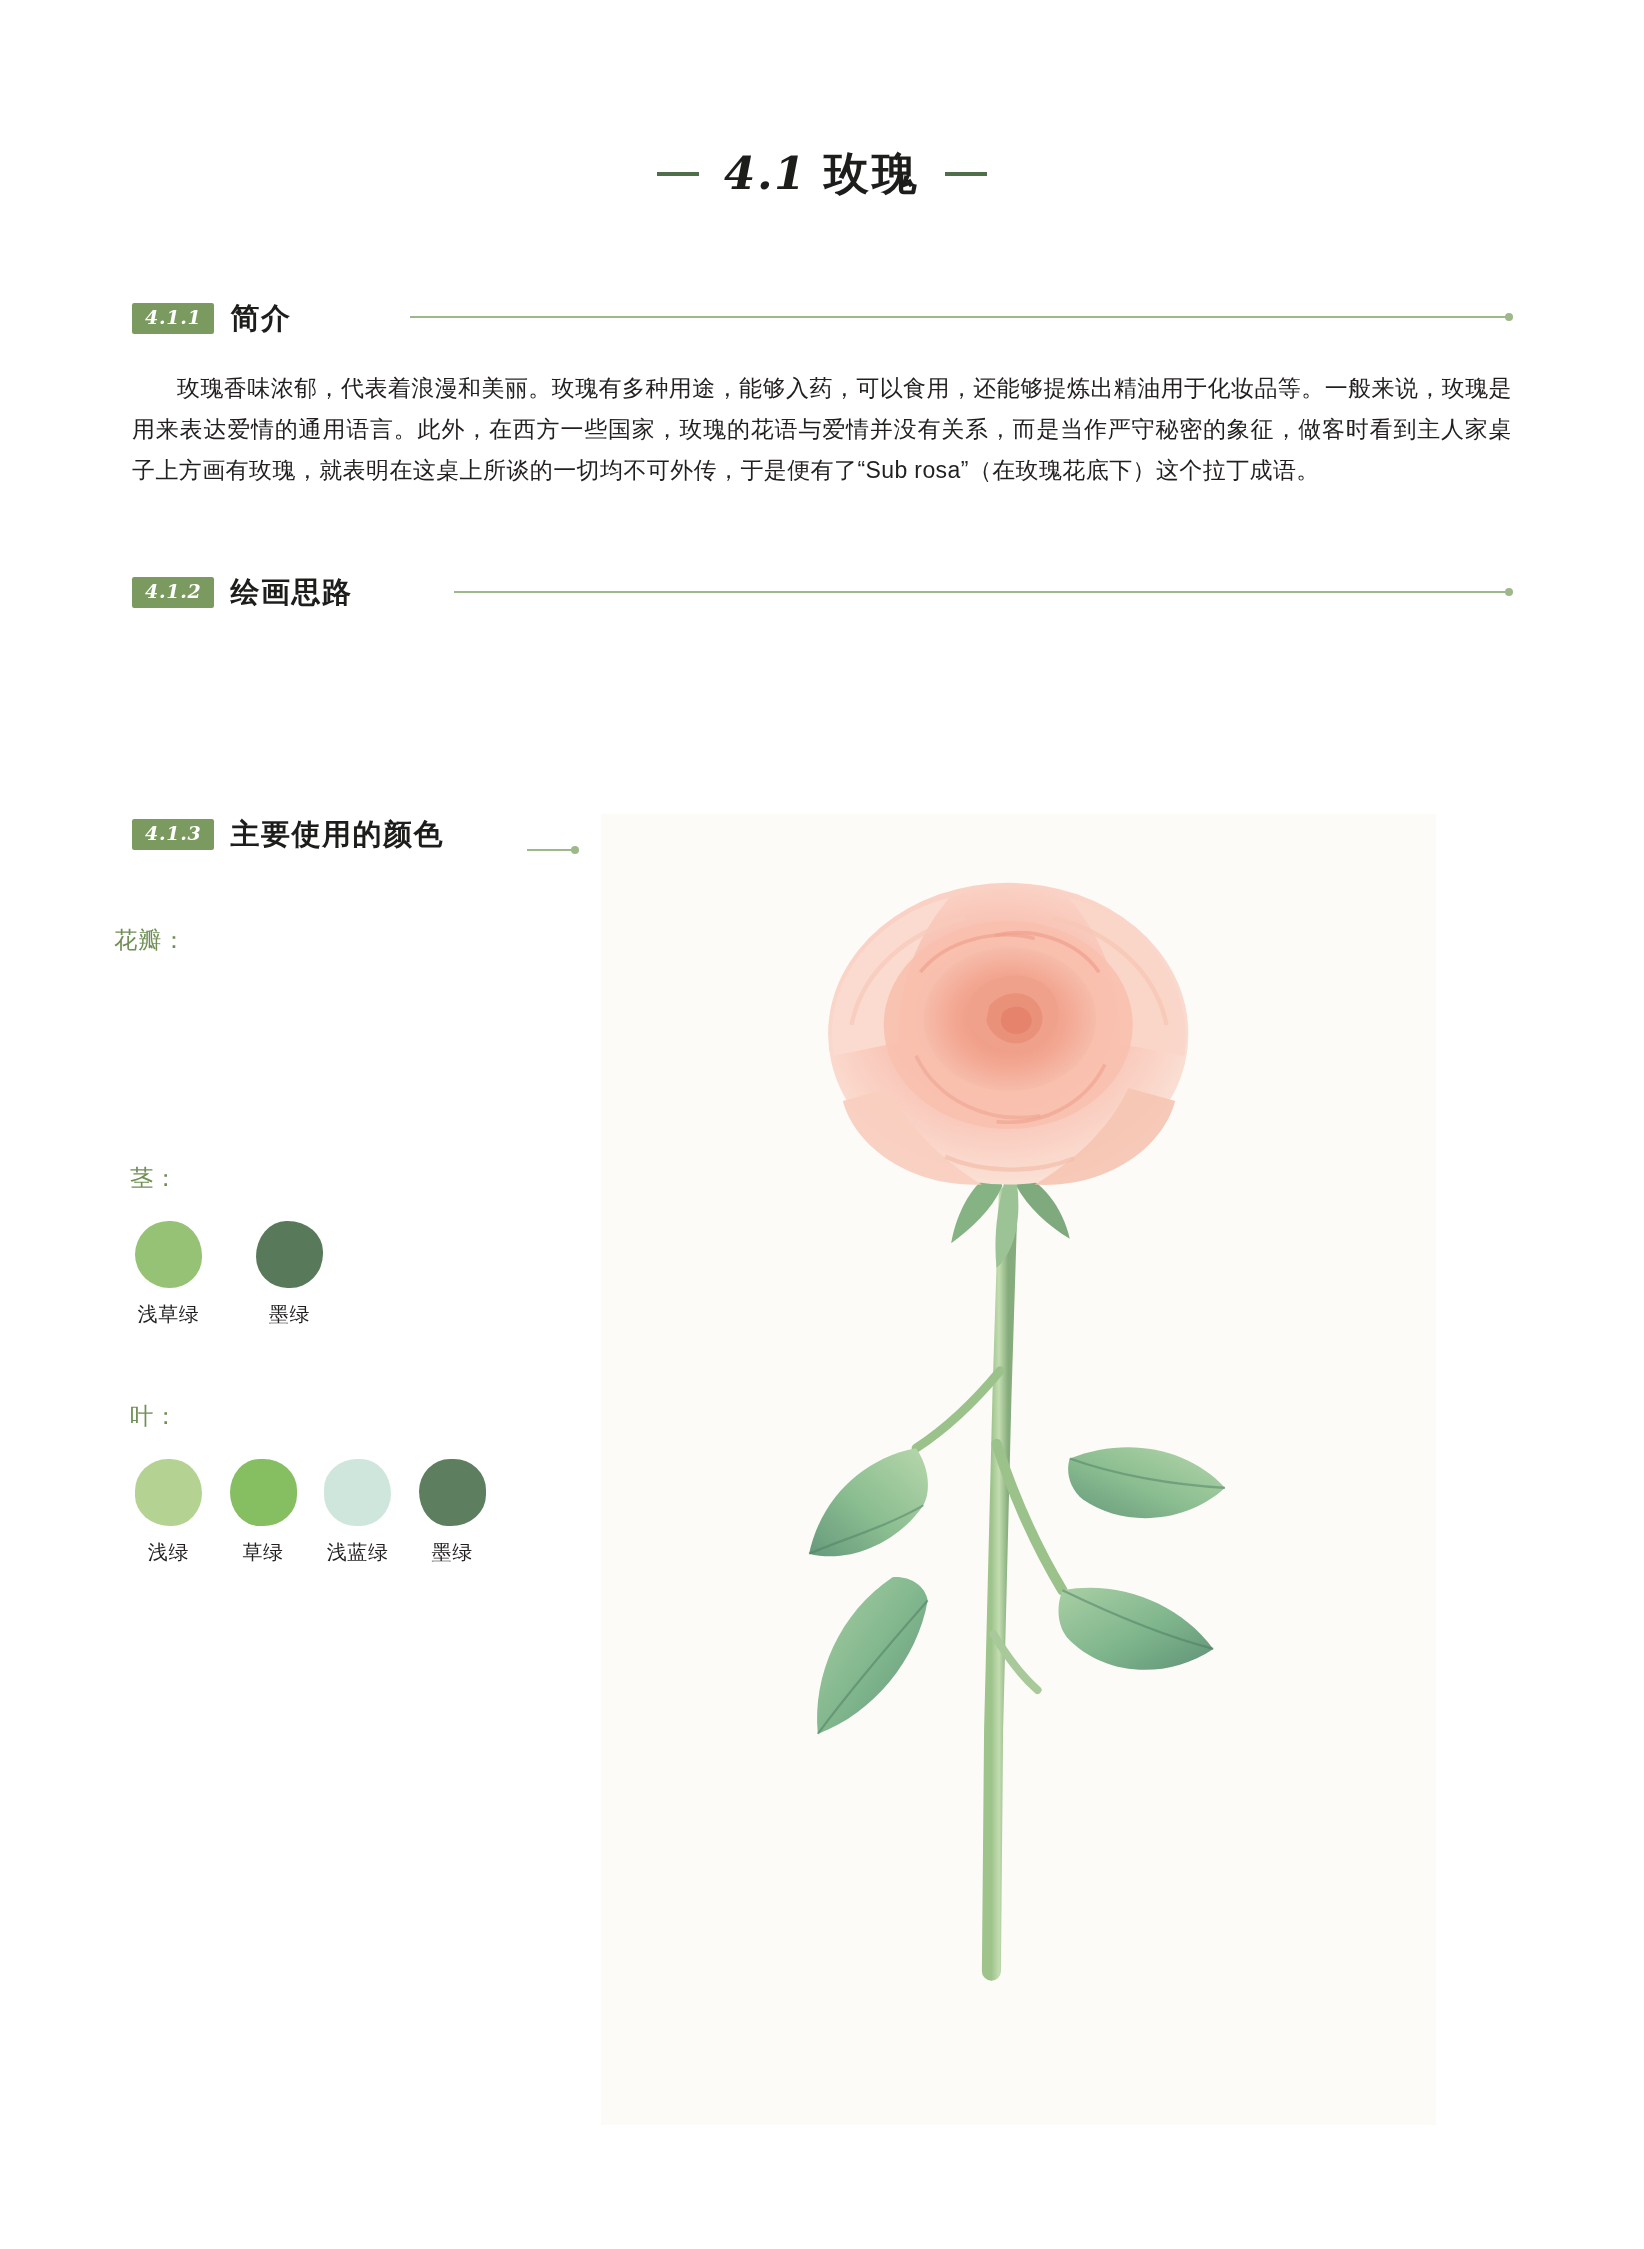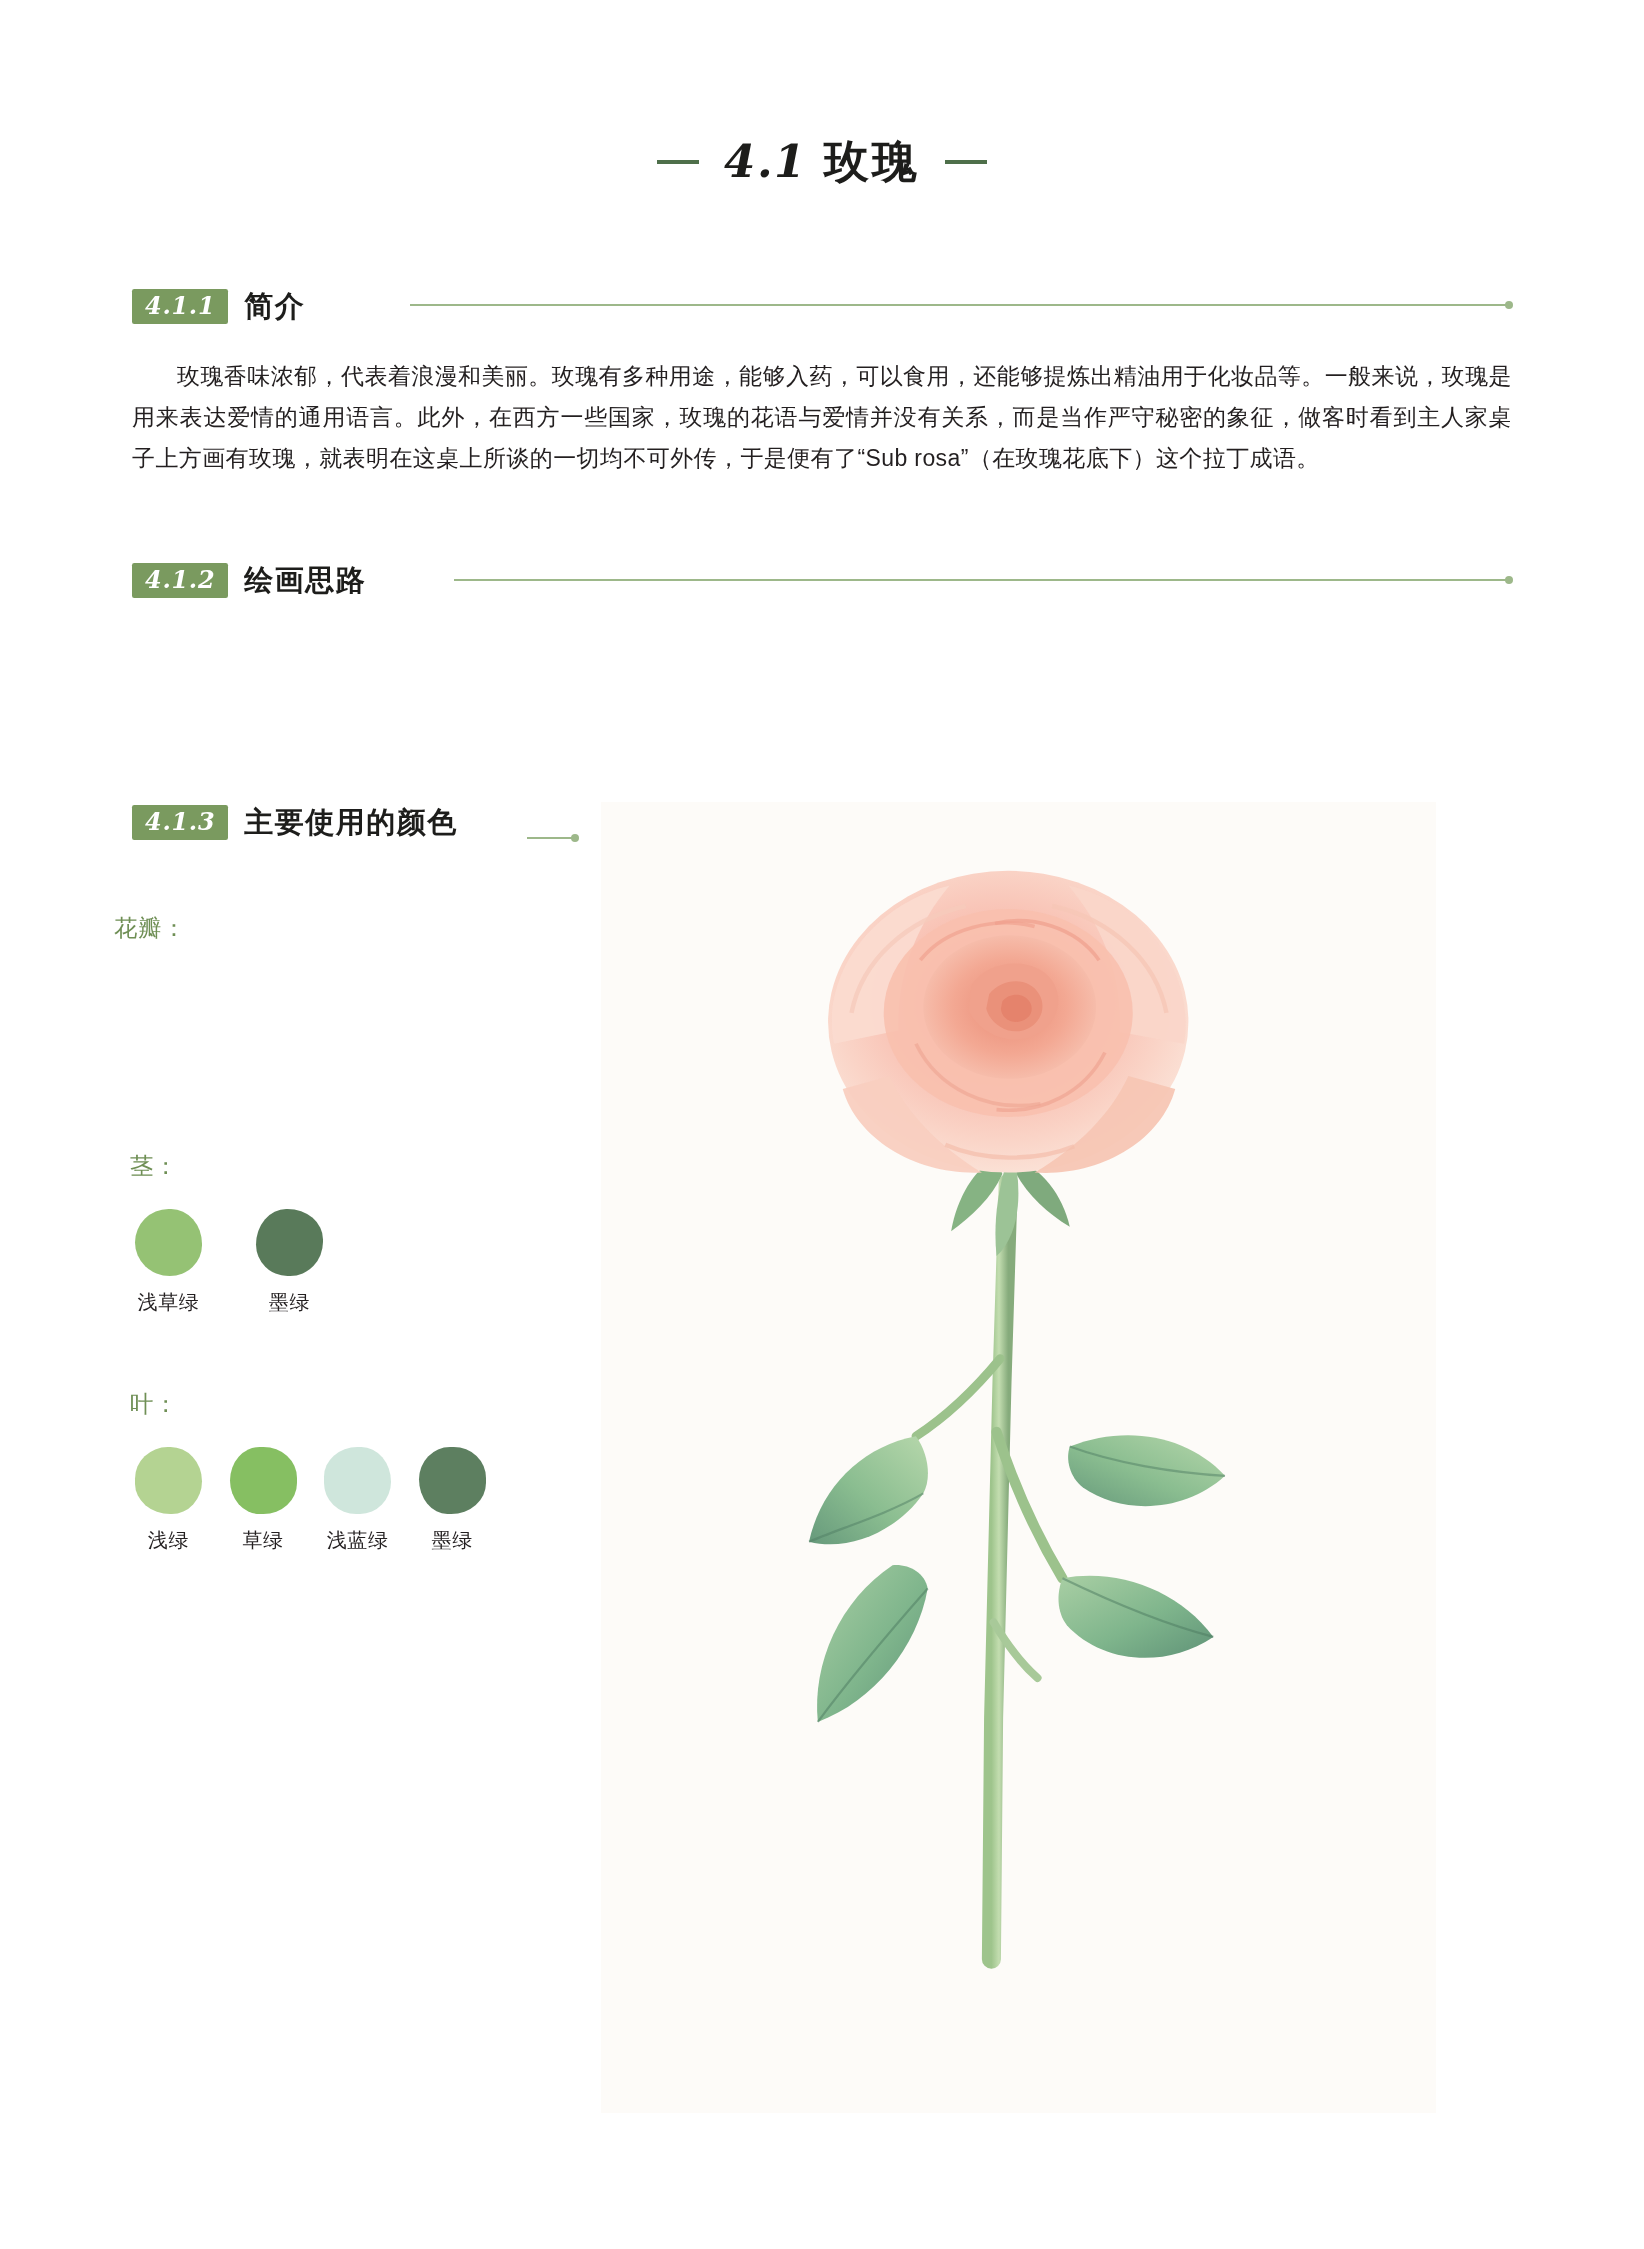--- a/index.html
+++ b/index.html
@@ -11,20 +11,21 @@
     width: 1644px;
     height: 2250px;
     font-family: "Liberation Sans", "DejaVu Sans", sans-serif;
     color: #231f20;
     position: relative;
     overflow: hidden;
   }
   .page {
     position: absolute;
     inset: 0;
+    margin-top: 12px;
   }
 
   
   .chapter-title-row {
     position: absolute;
     top: 132px;
     left: 0;
     width: 1644px;
     display: flex;
     align-items: center;
@@ -58,21 +59,21 @@
     display: flex;
     align-items: center;
     height: 41px;
   }
   .sec-num {
     background: #7a9a5f;
     color: #ffffff;
     font-family: "DejaVu Serif", serif;
     font-style: italic;
     font-weight: 700;
-    font-size: 24px;
+    font-size: 19px;
     letter-spacing: 0.7px;
     padding: 5.1px 13px 6.6px 13px;
     border-radius: 2.2px;
     line-height: 1;
   }
   .sec-title {
     font-size: 29px;
     font-weight: 700;
     color: #1d1d1b;
     margin-left: 16px;

